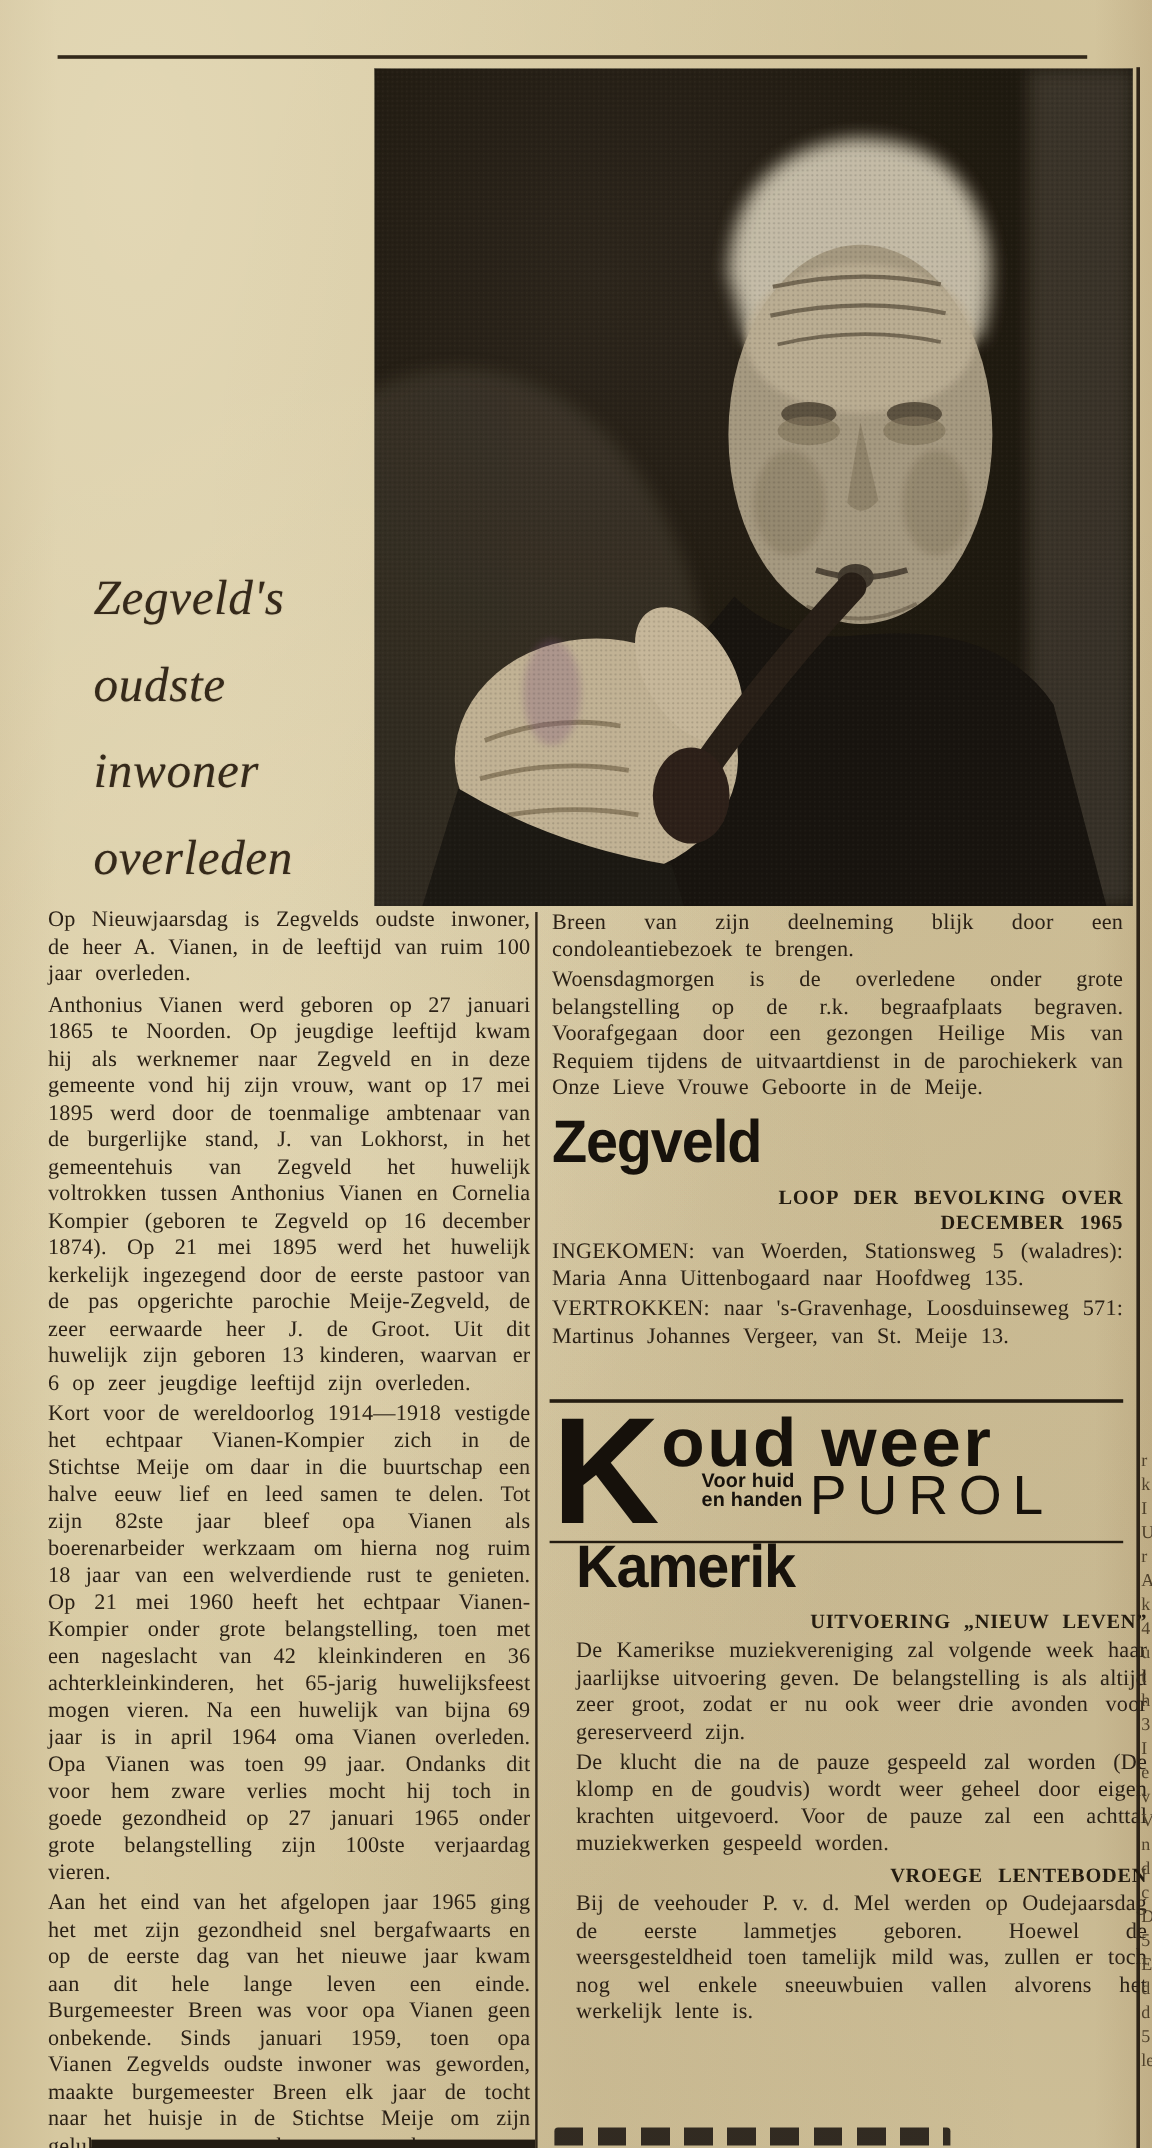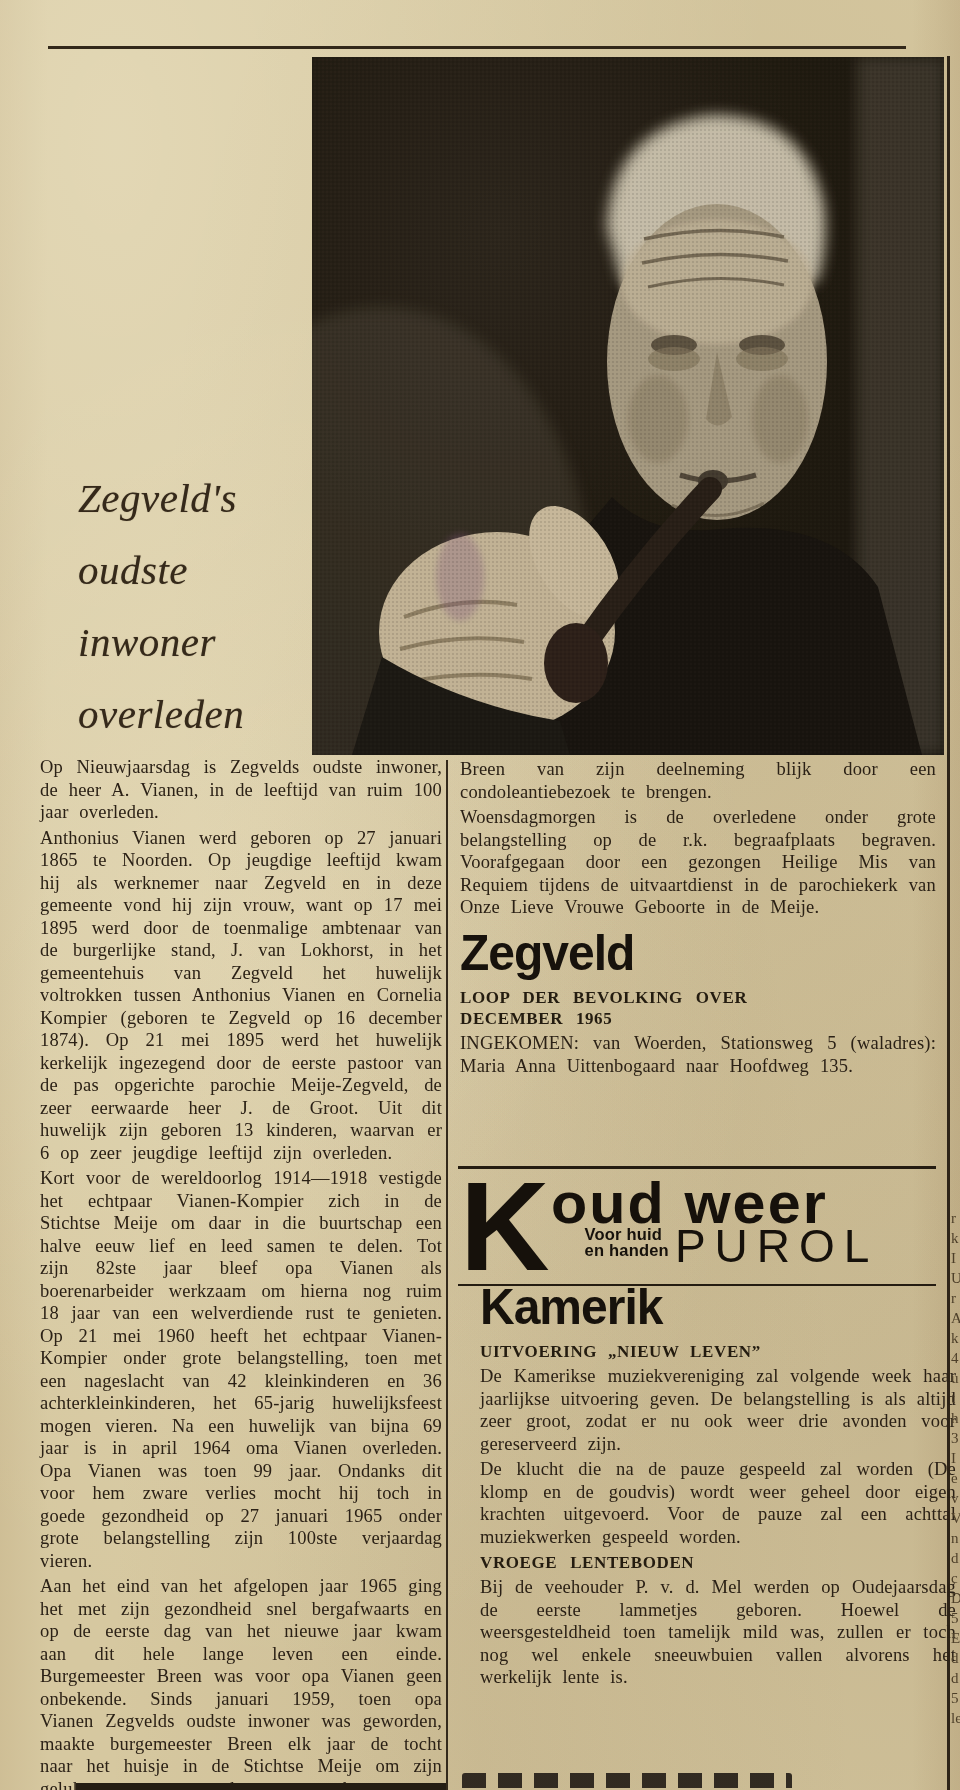--- a/index.html
+++ b/index.html
@@ -40,21 +40,21 @@
   .zegveld-sect { left:460px; top:926px;  width:476px; }
   .ad-sect      { left:458px; top:1166px; width:478px; }
   .kamerik-sect { left:480px; top:1280px; width:476px; }
 
   .section-title {
     font-family:"Liberation Sans", sans-serif; font-weight:bold;
     font-size:48px; line-height:52px; letter-spacing:-1px; color:#17120c;
     transform:scaleY(1.04); transform-origin:left top; margin:0 0 8px 0;
   }
   .subhead {
-    text-align:left; font-weight:bold; font-size:17px; line-height:23px;
+    text-align:right; font-weight:bold; font-size:17px; line-height:23px;
     letter-spacing:.6px; word-spacing:8px; color:#241c10; margin:2px 0;
   }
 
   .ad-box { border-top:3px solid #241c11; border-bottom:2px solid #241c11; padding:8px 0 10px 2px; }
   .ad-row { display:flex; align-items:flex-start; font-family:"Liberation Sans", sans-serif; color:#16110b; }
   .ad-k   { font-weight:bold; font-size:124px; line-height:.78; letter-spacing:-5px; transform:scaleY(1.02); transform-origin:left top; }
   .ad-right { margin-left:6px; }
   .ad-word { font-weight:bold; font-size:57px; line-height:.92; letter-spacing:2px; white-space:nowrap; transform:scaleX(1.04); transform-origin:left top; }
   .ad-bottom { display:flex; align-items:flex-start; margin-top:-2px; }
   .ad-tagline { font-weight:bold; font-size:16.5px; line-height:.95; letter-spacing:.2px; margin:0 6px 4px 34px; white-space:nowrap; }
@@ -166,20 +166,21 @@
   <div class="col col2-intro">
     <p>Breen van zijn deelneming blijk door een condoleantiebezoek te brengen.</p>
     <p>Woensdagmorgen is de overledene onder grote belangstelling op de r.k. begraafplaats begraven. Voorafgegaan door een gezongen Heilige Mis van Requiem tijdens de uitvaartdienst in de parochiekerk van Onze Lieve Vrouwe Geboorte in de Meije.</p>
   </div>
 
   <div class="col zegveld-sect">
     <div class="section-title">Zegveld</div>
     <div class="subhead">LOOP DER BEVOLKING OVER</div>
     <div class="subhead" style="margin-top:-4px;">DECEMBER 1965</div>
     <p>INGEKOMEN: van Woerden, Stationsweg 5 (waladres): Maria Anna Uittenbogaard naar Hoofdweg 135.</p>
+    <p>VERTROKKEN: naar 's-Gravenhage, Loosduinseweg 571: Martinus Johannes Vergeer, van St. Meije 13.</p>
   </div>
 
   <div class="col ad-sect">
     <div class="ad-box">
       <div class="ad-row">
         <div class="ad-k">K</div>
         <div class="ad-right">
           <div class="ad-word">oud weer</div>
           <div class="ad-bottom">
             <div class="ad-tagline">

